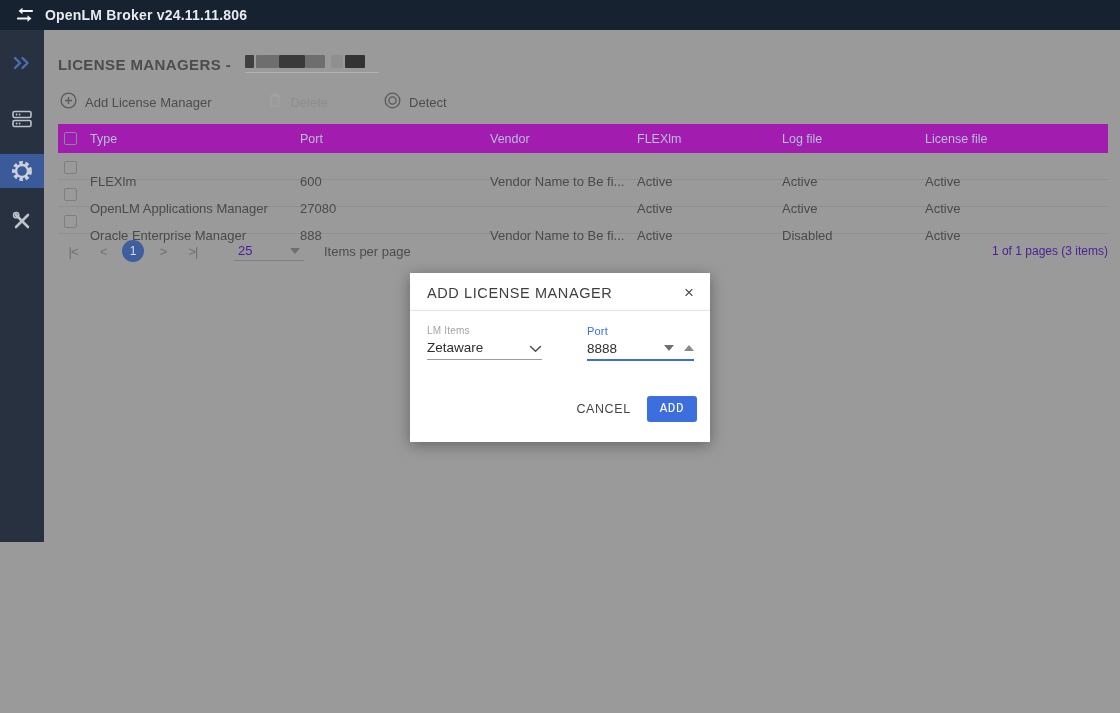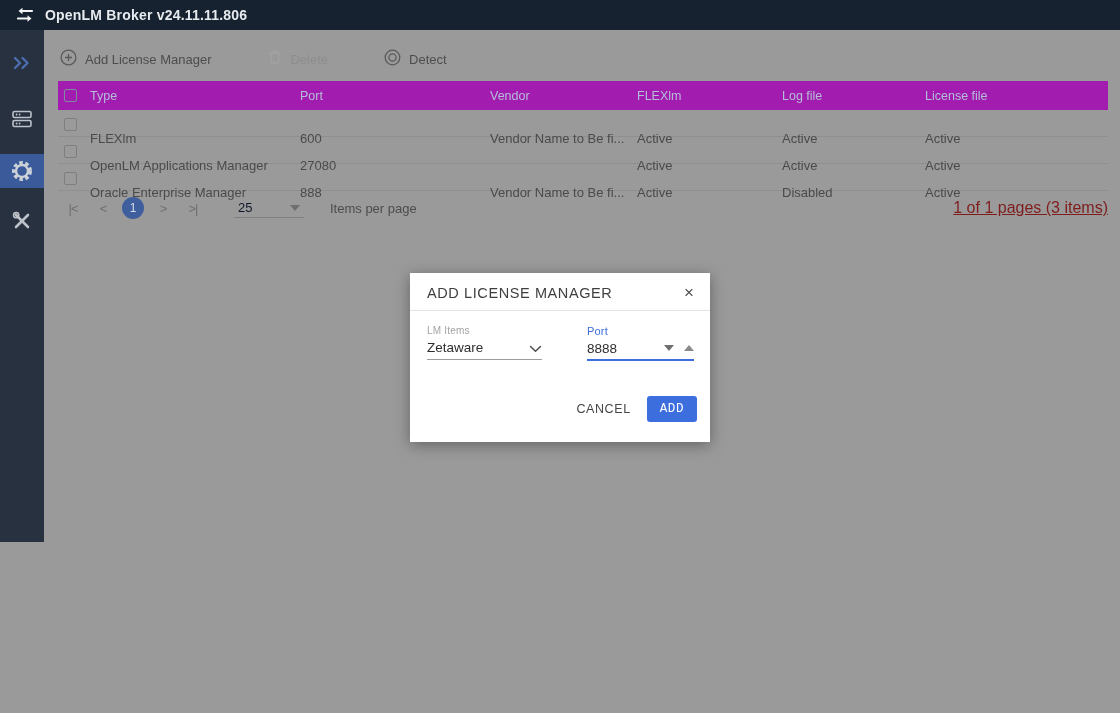--- a/index.html
+++ b/index.html
@@ -57,24 +57,24 @@
   .cb { width: 13px; height: 13px; border: 1px solid #818a9e; border-radius: 2px; margin-left: 6px; background: transparent; }
   .trow .cb { border-color: #7e7e7e; }
 
   
   .pagebar { display: flex; align-items: center; height: 34px; margin: 0 12px 0 14px; }
   .pg-nav { display: flex; align-items: center; }
   .pg-btn { width: 30px; text-align: center; color: #6f6f6f; font-size: 13px; cursor: pointer; letter-spacing: -1px; }
   .pg-current { width: 22px; height: 22px; border-radius: 50%; background: #3e5e9e; color: #d8dde8; font-size: 12px;
     display: flex; align-items: center; justify-content: center; margin: 0 4px; }
   .page-size { display: flex; align-items: center; border-bottom: 1px solid #7f7f7f; width: 70px; margin-left: 26px; padding: 2px 4px; cursor: pointer; }
-  .page-size .val { font-size: 13px; color: #0f172a; flex: 1; }
+  .page-size .val { font-size: 13px; color: #4c1d95; flex: 1; }
   .caret-down { width: 0; height: 0; border-left: 5px solid transparent; border-right: 5px solid transparent; border-top: 6px solid #6f6f6f; }
-  .ipp { font-size: 13px; color: #4c4c4c; margin-left: 26px; }
-  .pg-summary { margin-left: auto; font-size: 16px; color: #7f1d1d; text-decoration: underline; }
+  .ipp { font-size: 13px; color: #4c4c4c; margin-left: 20px; }
+  .pg-summary { margin-left: auto; font-size: 12px; color: #4c1d95; }
 
   
   .modal {
     position: absolute; left: 410px; top: 273px; width: 300px; height: 169px;
     background: #ffffff; z-index: 10; box-shadow: 0 3px 14px rgba(0,0,0,0.35);
   }
   .modal-head { display: flex; align-items: center; padding: 12px 14px 9px 17px; border-bottom: 1px solid #e4e4e4; }
   .modal-title { font-size: 14.5px; color: #3f3f3f; letter-spacing: .6px; font-weight: 400; flex: 1; }
   .modal-close { font-size: 17px; color: #4f4f4f; cursor: pointer; line-height: 14px; padding: 0 2px; }
   .modal-body { position: relative; padding: 14px 16px 0 17px; height: 124px; }
@@ -147,20 +147,31 @@
           <path d="M4 16 L16 4" stroke="#bdc2ca" stroke-width="2.6" stroke-linecap="round"></path>
           <path d="M4 4 L16 16" stroke="#bdc2ca" stroke-width="2.6" stroke-linecap="round"></path>
           <circle cx="4.2" cy="4.2" r="2.6" fill="none" stroke="#bdc2ca" stroke-width="1.6"></circle>
         </svg>
       </span>
     </div>
   </div>
 
   <div class="content">
 
+    <div class="heading-row">
+      <span class="heading">LICENSE MANAGERS -</span>
+      <span class="redacted">
+        <i class="r1"></i>
+          <i class="r2"></i>
+          <i class="r3"></i>
+          <i class="r4"></i>
+          <i class="r5"></i>
+          <i class="r6"></i>
+      </span>
+    </div>
 
     <div class="toolbar">
       <div class="tool-btn">
         <span>
           <svg width="17" height="17" viewBox="0 0 17 17">
             <circle cx="8.5" cy="8.5" r="7.4" fill="none" stroke="#5a5a5a" stroke-width="1.3"></circle>
             <path d="M8.5 5 L8.5 12 M5 8.5 L12 8.5" stroke="#5a5a5a" stroke-width="1.3"></path>
           </svg>
         </span>
         <span class="lbl">Add License Manager</span>

